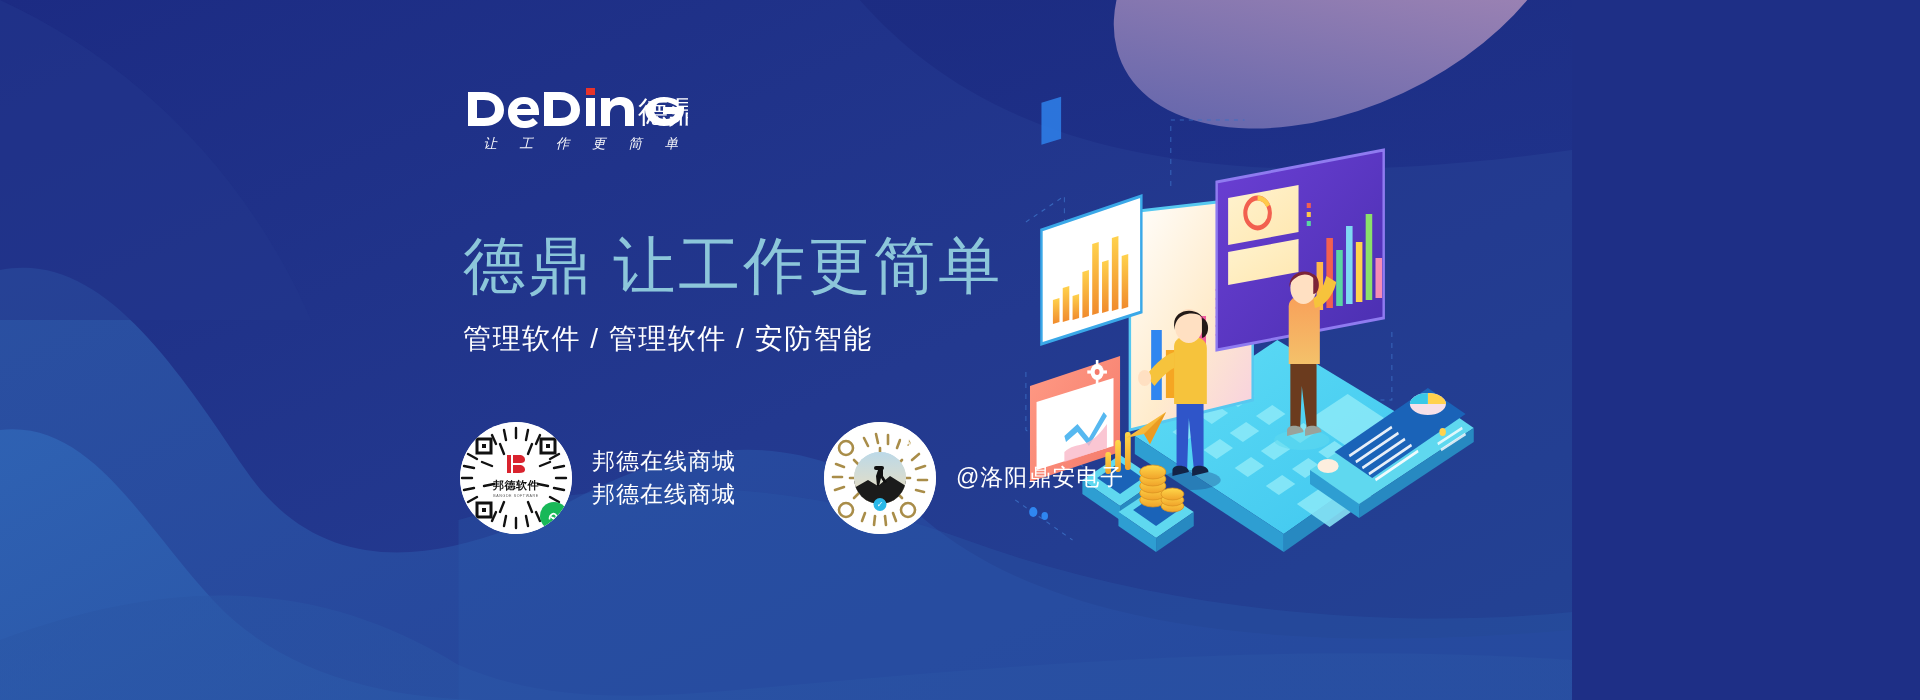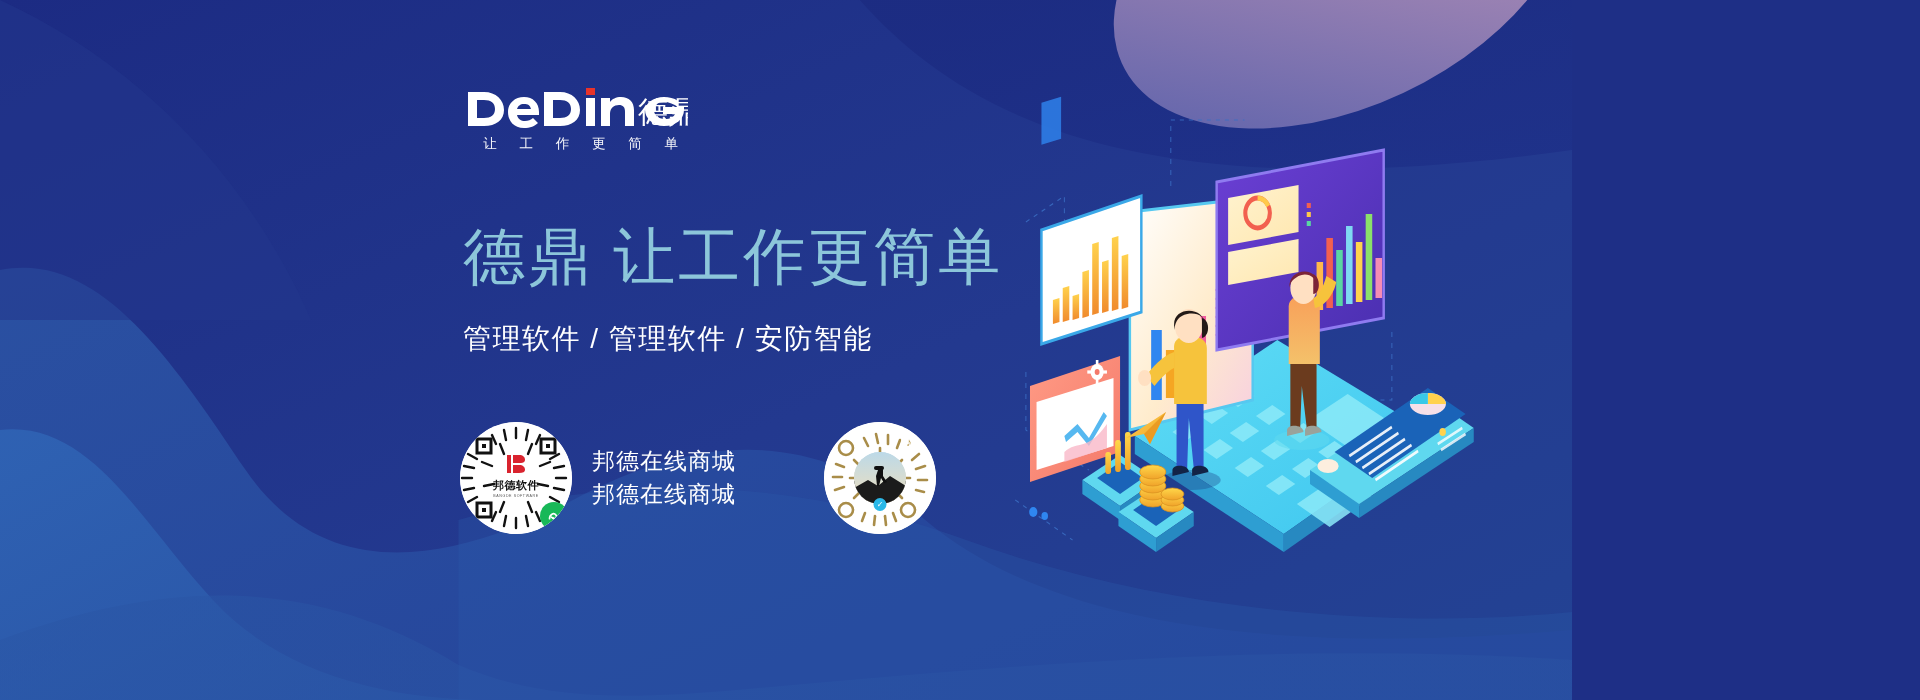--- a/index.html
+++ b/index.html
@@ -15,26 +15,26 @@
   .bg-layer { position:absolute; inset:0; width:100%; height:100%; }
 
   
   .content { position:absolute; left:0; top:0; width:1180px; height:700px; z-index:5; }
 
   
   .logo-block { position:absolute; left:466px; top:88px; width:230px; }
   .logo-mark { display:block; }
   .logo-tagline {
     margin-top:7px; color:#ffffff; font-size:13.5px; letter-spacing:9.5px;
-    text-indent:9px; text-align:center; white-space:nowrap; opacity:.96;
+    text-indent:9px; text-align:center; white-space:nowrap; opacity:.96;font-style:italic;
   }
 
   
   .headline {
-    position:absolute; left:463px; top:226px;
+    position:absolute; left:463px; top:235px;
     font-size:62px; line-height:1; color:#8cc6da; letter-spacing:3px;
     white-space:nowrap; font-weight:400;
   }
   .subhead {
     position:absolute; left:463px; top:325px;
     font-size:28px; line-height:1; color:#ffffff; letter-spacing:1.5px;
     white-space:nowrap; font-weight:400;
   }
 
   
@@ -542,20 +542,21 @@
               <g fill="#101010">
                 <path d="M24,18 C24,14 29,14 29,18 L29,24 L33,30 L30,31 L27,26 L25,34 L23,34 L22,24 Z"></path>
                 <rect x="20" y="14" width="10" height="4" rx="2"></rect>
               </g>
             </svg>
           </div>
           <div class="dy-note">♪</div>
           <div class="dy-badge">✓</div>
         </div>
         <div class="qr-caption">
+          <div>@洛阳鼎安电子</div>
         </div>
       </div>
     </div>
   </div>
 
   <svg style="position:absolute;left:1120px;top:408px;z-index:6;" width="52" height="44" viewBox="0 0 52 44">
     <defs>
       <linearGradient id="plnG" x1="0" y1="0" x2="1" y2="1">
         <stop offset="0" stop-color="#ffd24d"></stop>
           <stop offset="100%" stop-color="#f0a32a"></stop>

